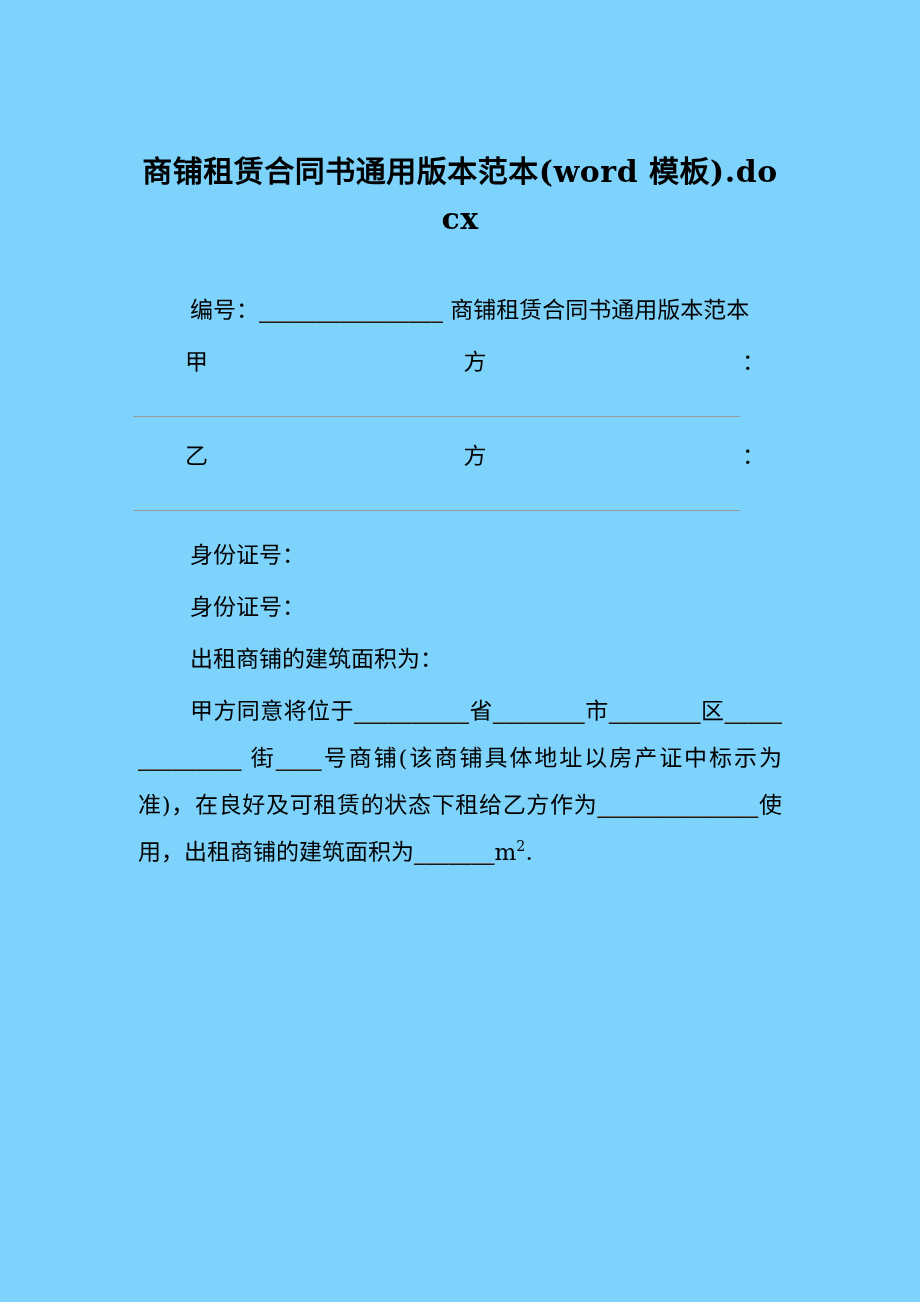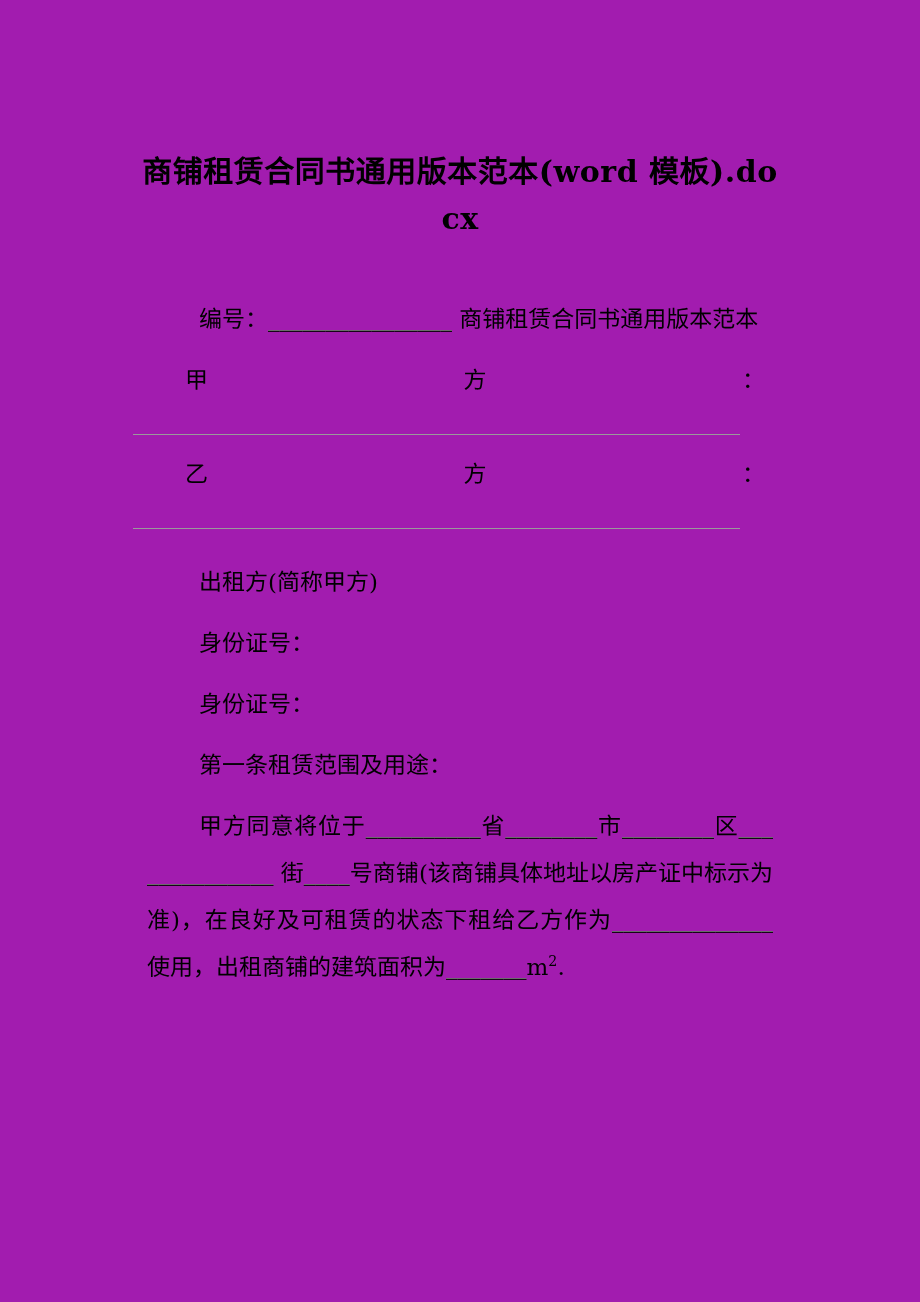--- a/index.html
+++ b/index.html
@@ -15,21 +15,21 @@
     font-family: "DejaVu Serif", "Liberation Serif", serif;
     color: #000000;
     -webkit-font-smoothing: none;
   }
 
   .page {
     position: relative;
     width: 920px;
     height: 1302px;
     box-sizing: border-box;
-    background: #a21caf;
+    background: #7dd3fc;
   }
 
   
   .doc-title {
     position: absolute;
     left: 133px;
     top: 148px;
     width: 654px;
     text-align: center;
     font-family: "DejaVu Serif", "Liberation Serif", serif;
@@ -44,21 +44,21 @@
   .doc-body {
     position: absolute;
     left: 133px;
     top: 282px;
     width: 654px;
     font-size: 23px;
     line-height: 47px;
   }
 
   .para {
-    margin: 14px;
+    margin: 5px;
     text-align: justify;
     text-justify: inter-ideograph;
     word-break: break-all;
     white-space: pre-wrap;
   }
 
   
   .para.indent {
     text-indent: 52px;
   }
@@ -130,23 +130,22 @@
     <p class="rule-line"></p>
 
     <p class="spread-line">
       <span class="seg">乙</span>
       <span class="seg">方</span>
       <span class="seg">：</span>
     </p>
     <p class="rule-line"></p>
 
 
-    <p class="para indent">出租方(简称甲方)</p>
     <p class="para indent">身份证号：</p>
     <p class="para indent">身份证号：</p>
 
 
-    <p class="para indent">第一条租赁范围及用途：</p>
+    <p class="para indent">出租商铺的建筑面积为：</p>
 
     <p class="para indent"><span>甲方同意将位于</span><span class="blank">__________</span><span>省</span><span class="blank">________</span><span>市</span><span class="blank">________</span><span>区</span><span class="blank">______________</span><span> </span><span>街</span><span class="blank">____</span><span>号商铺(该商铺具体地址以房产证中标示为准)，在良好及可租赁的状态下租给乙方作为</span><span class="blank">______________</span><span>使用，出租商铺的建筑面积为</span><span class="blank">_______</span><span class="mono-latin">m</span><span class="sup mono-latin">2</span><span>.</span></p>
 
   </div>
 </div>
 
 </body></html>

